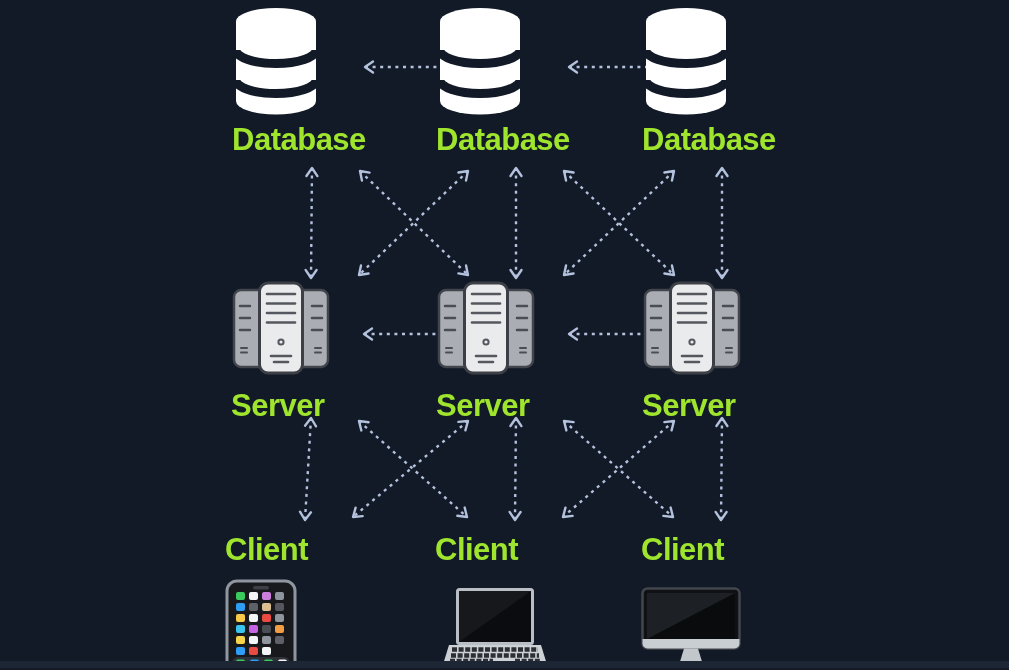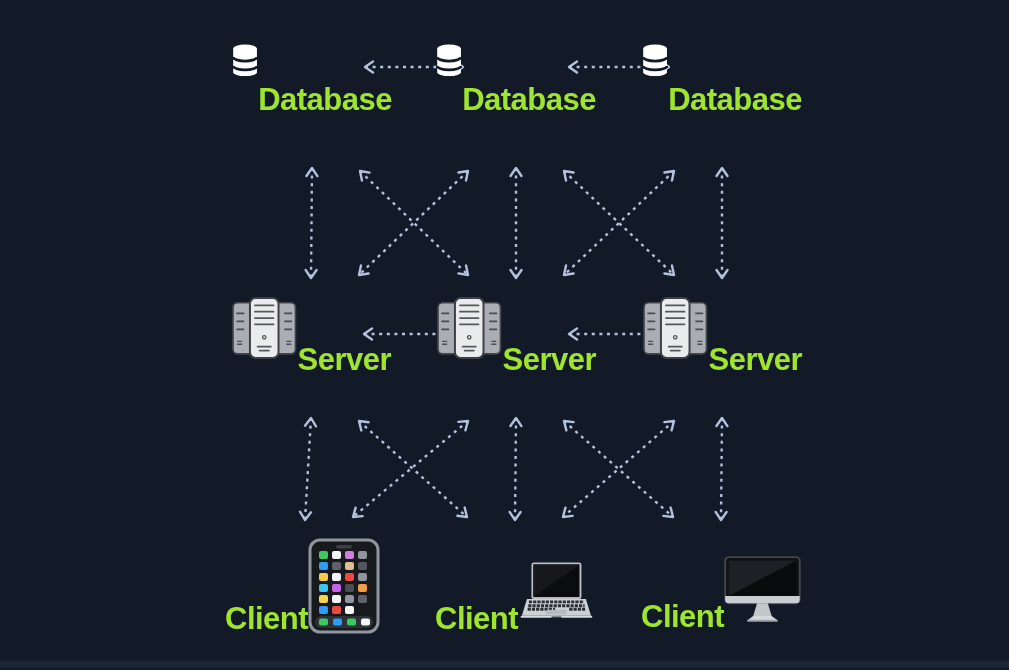--- a/index.html
+++ b/index.html
@@ -9,25 +9,25 @@
     overflow: hidden;
     font-family: "Liberation Sans", sans-serif;
   }
   .stage { position: absolute; top: 0; left: 0; width: 1009px; height: 670px; }
   #edges { position: absolute; top: 0; left: 0; }
   .edge { stroke: #b3c1dd; stroke-width: 2.4; stroke-dasharray: 3 4.6; fill: none; }
   marker { overflow: visible; }
 
   .node {
     position: absolute; width: 160px;
-    display: flex; flex-direction: row; align-items: flex-end;
+    display: flex; flex-direction: column; align-items: flex-start;
   }
   .label {
     font-size: 31px; font-weight: 700; line-height: 30px;
-    color: #9fe42d; letter-spacing: -0.5px; white-space: nowrap;
+    color: #9fe42d; letter-spacing: -0.5px; white-space: nowrap; margin-top: 11px;
   }
   .db-node .label     { margin-top: 10px; }
   .server-node .label { margin-top: 16px; }
 
   #db1 { left: 232px; top: 5px; }
   #db2 { left: 436px; top: 5px; }
   #db3 { left: 642px; top: 5px; }
 
   #server1 { left: 231px; top: 281px; }
   #server2 { left: 436px; top: 281px; }

